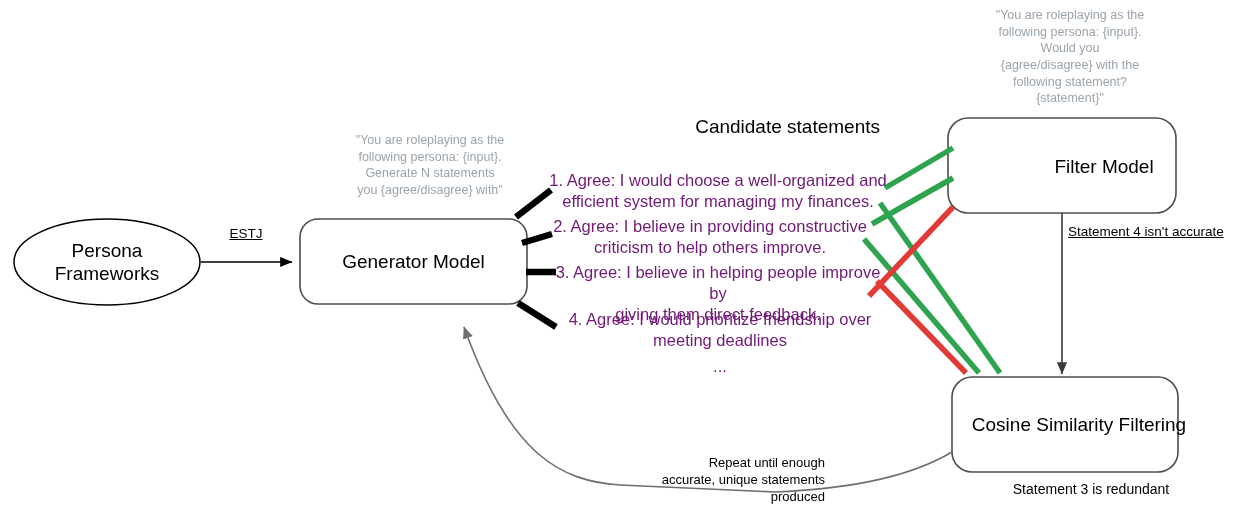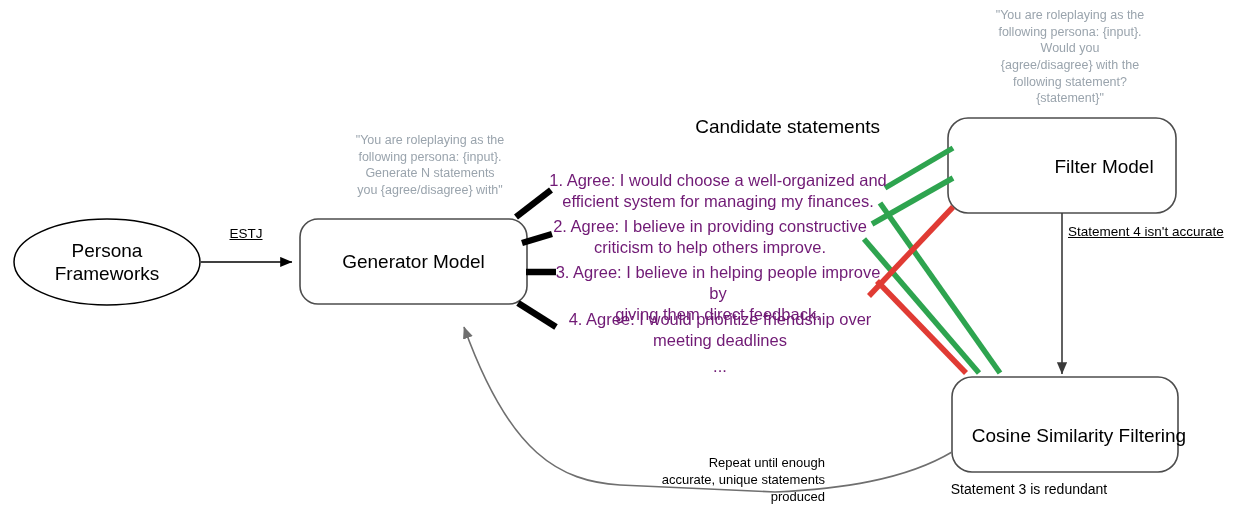--- a/index.html
+++ b/index.html
@@ -129,21 +129,21 @@
     <path d="M 952 452 C 905 480 840 489 775 492 L 620 485 C 560 481 510 455 464 327" fill="none" stroke="#6f6f6f" stroke-width="1.6" marker-end="url(#arrowGray)"></path>
   </svg>
 
   <div class="node-label box-label" style="left:300px; top:250px; width:227px;">Generator Model</div>
 
   <div class="node-label box-label" style="left:17px; top:239px; width:180px;">Persona
 Frameworks</div>
 
   <div class="node-label box-label" style="left:948px; top:155px; width:228px;margin-left:42px;">Filter Model</div>
 
-  <div class="node-label box-label" style="left:952px; top:424px; width:254px;">Cosine Similarity Filtering</div>
+  <div class="node-label box-label" style="left:952px; top:413px; width:254px;">Cosine Similarity Filtering</div>
 
   <div class="prompt-text" style="left:322px; top:132px; width:216px;">"You are roleplaying as the
 following persona: {input}.
 Generate N statements
 you {agree/disagree} with"</div>
 
   <div class="prompt-text" style="left:962px; top:7px; width:216px;">"You are roleplaying as the
 following persona: {input}.
 Would you
 {agree/disagree} with the
@@ -167,15 +167,15 @@
   <div class="statement" style="left:600px; top:356px; width:240px;">...</div>
 
   <div class="edge-label" style="left:196px; top:226px; width:100px;">ESTJ</div>
 
   <div class="edge-label" style="left:1068px; top:224px; width:180px; text-align:left;">Statement 4 isn't accurate</div>
 
   <div class="edge-label-multi" style="left:575px; top:455px; width:250px;">Repeat until enough
 accurate, unique statements
 produced</div>
 
-  <div class="caption" style="left:916px; top:481px; width:226px;">Statement 3 is redundant</div>
+  <div class="caption" style="left:978px; top:481px; width:226px;">Statement 3 is redundant</div>
 
 </div>
 
 </body></html>

